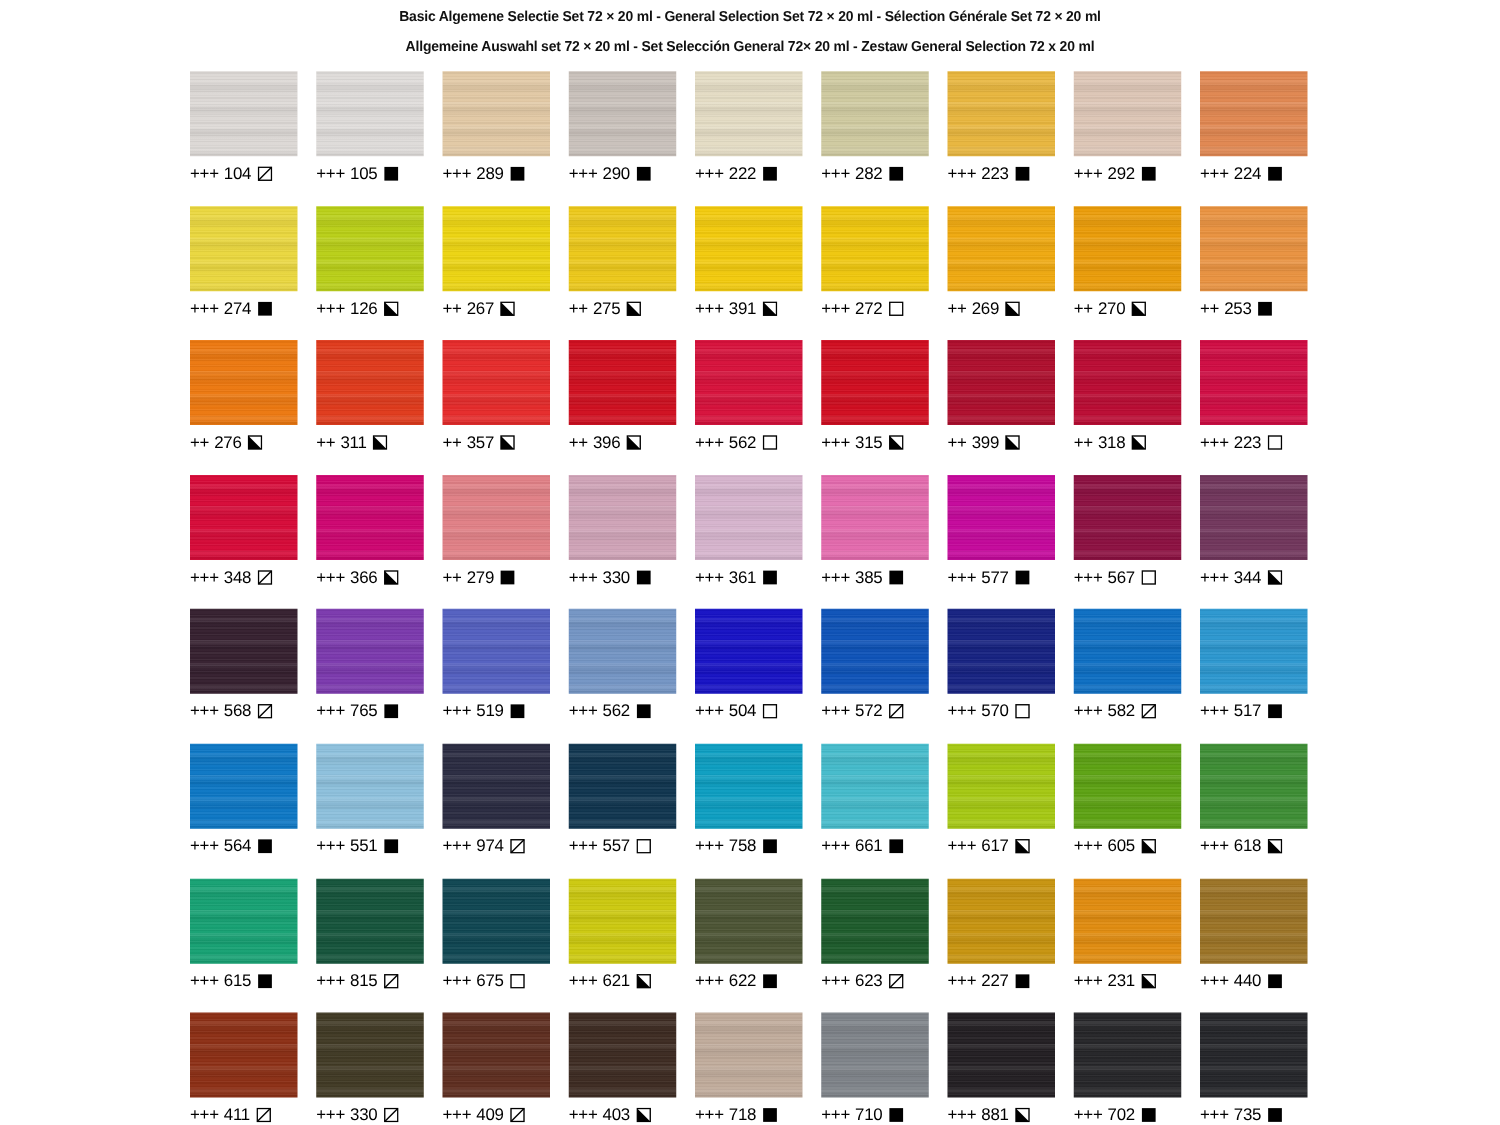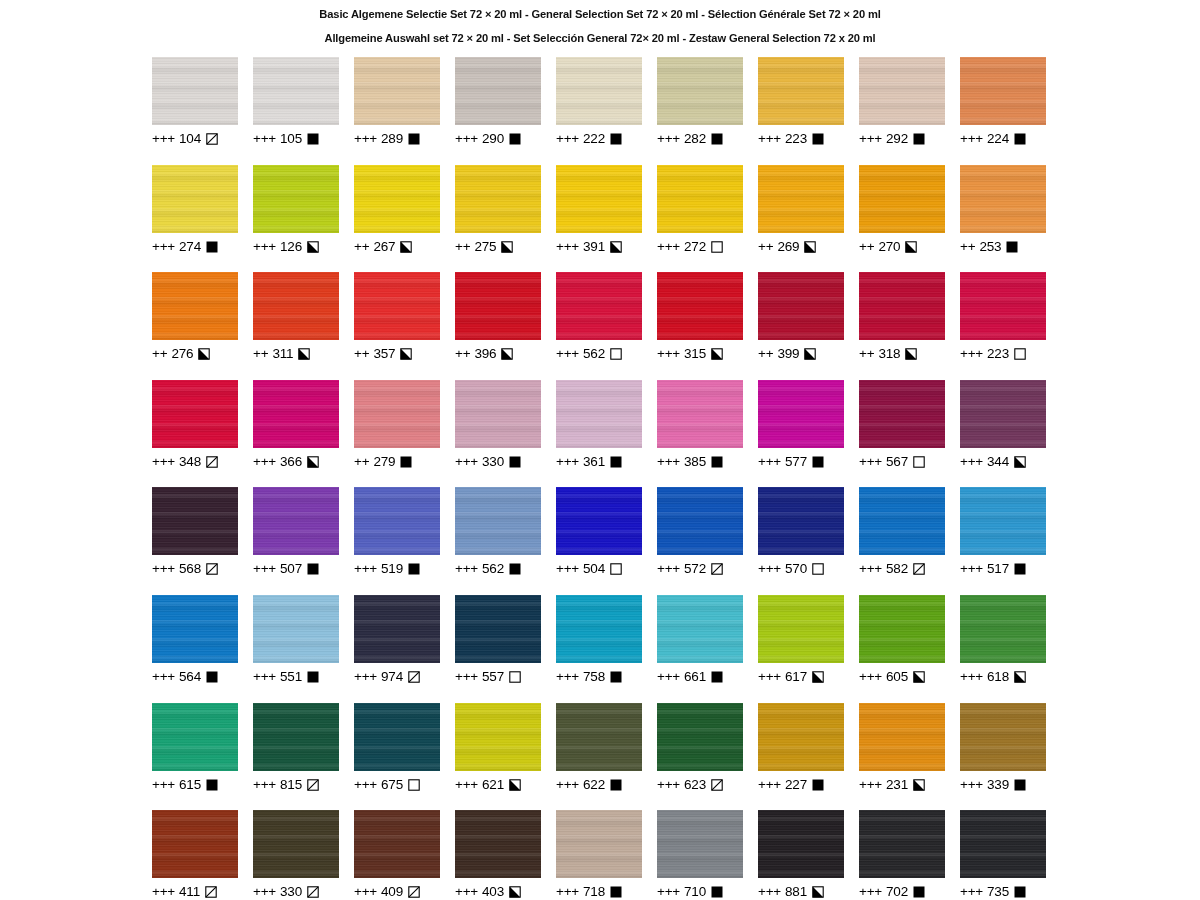--- a/index.html
+++ b/index.html
@@ -617,21 +617,21 @@
                 <rect x="0.8" y="0.8" width="10.4" height="10.4" fill="#fff" stroke="#000" stroke-width="1.1"></rect>
              <line x1="0.8" y1="11.2" x2="11.2" y2="0.8" stroke="#000" stroke-width="1.1"></line>
               </svg>
             </span>
           </div>
         </div>
         <div class="cell">
           <div class="chip" style="background-color: rgb(123, 57, 173);"></div>
           <div class="caption">
             <span class="light-mark">+++</span>
-            <span class="code">507</span>
+            <span class="code">765</span>
             <span class="opacity-mark">
               <svg width="12" height="12" viewBox="0 0 12 12" xmlns="http://www.w3.org/2000/svg">
                 <rect x="0.5" y="0.5" width="11" height="11" fill="#000"></rect>
               </svg>
             </span>
           </div>
         </div>
         <div class="cell">
           <div class="chip" style="background-color: rgb(84, 96, 192);"></div>
           <div class="caption">
@@ -931,21 +931,21 @@
                 <rect x="0.8" y="0.8" width="10.4" height="10.4" fill="#fff" stroke="#000" stroke-width="1.1"></rect>
              <polygon points="0.8,11.2 11.2,11.2 0.8,0.8" fill="#000"></polygon>
               </svg>
             </span>
           </div>
         </div>
         <div class="cell">
           <div class="chip" style="background-color: rgb(155, 115, 38);"></div>
           <div class="caption">
             <span class="light-mark">+++</span>
-            <span class="code">339</span>
+            <span class="code">440</span>
             <span class="opacity-mark">
               <svg width="12" height="12" viewBox="0 0 12 12" xmlns="http://www.w3.org/2000/svg">
                 <rect x="0.5" y="0.5" width="11" height="11" fill="#000"></rect>
               </svg>
             </span>
           </div>
         </div>
       </div>
       <div class="swatch-row">
         <div class="cell">

